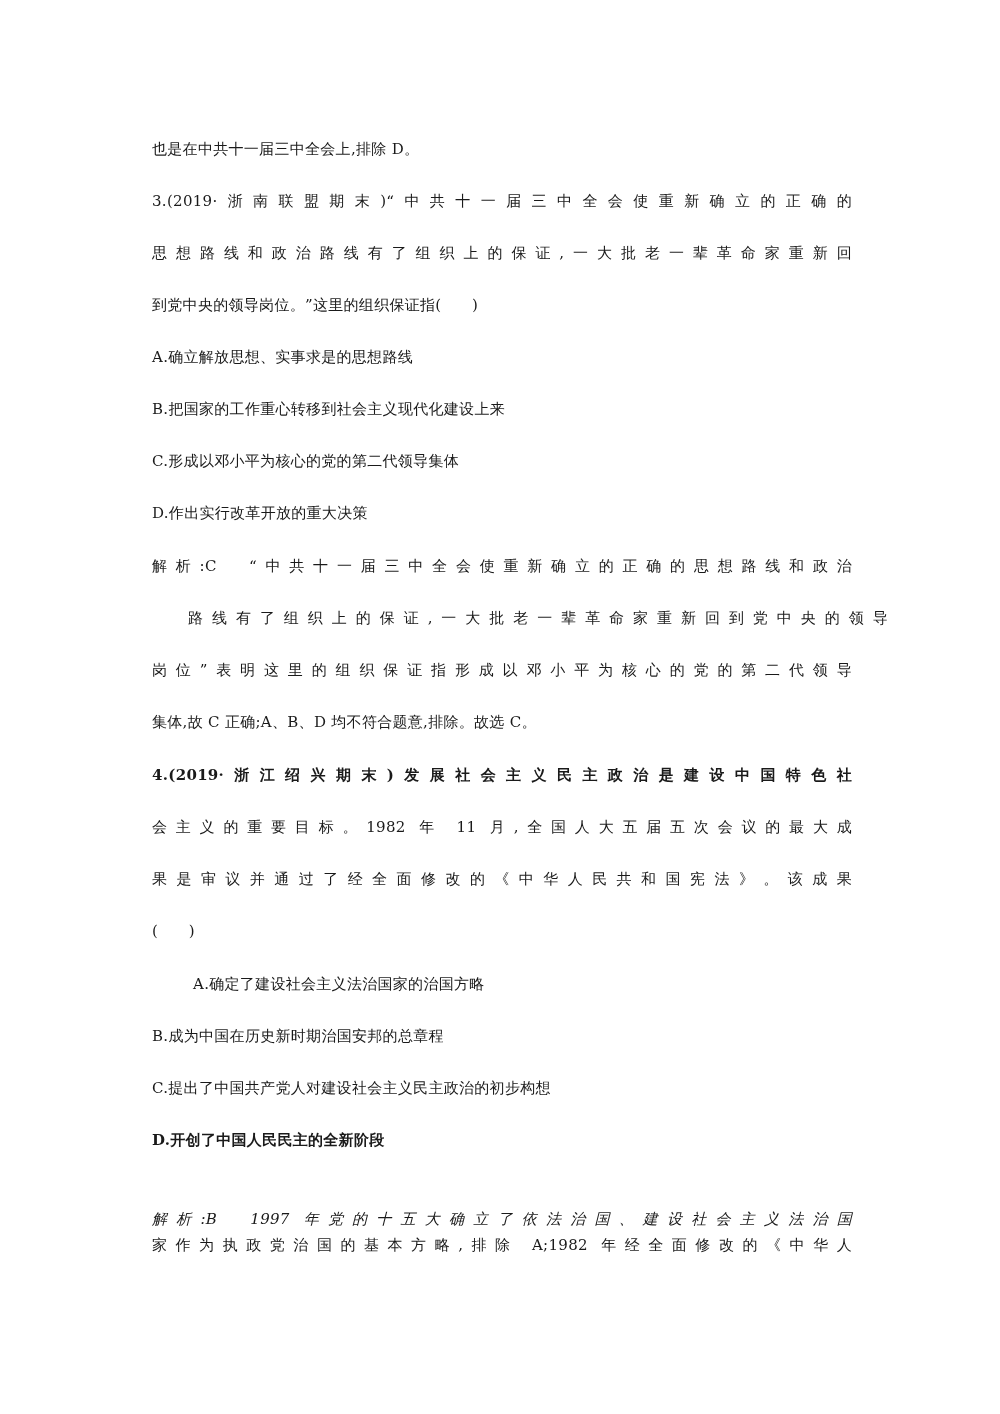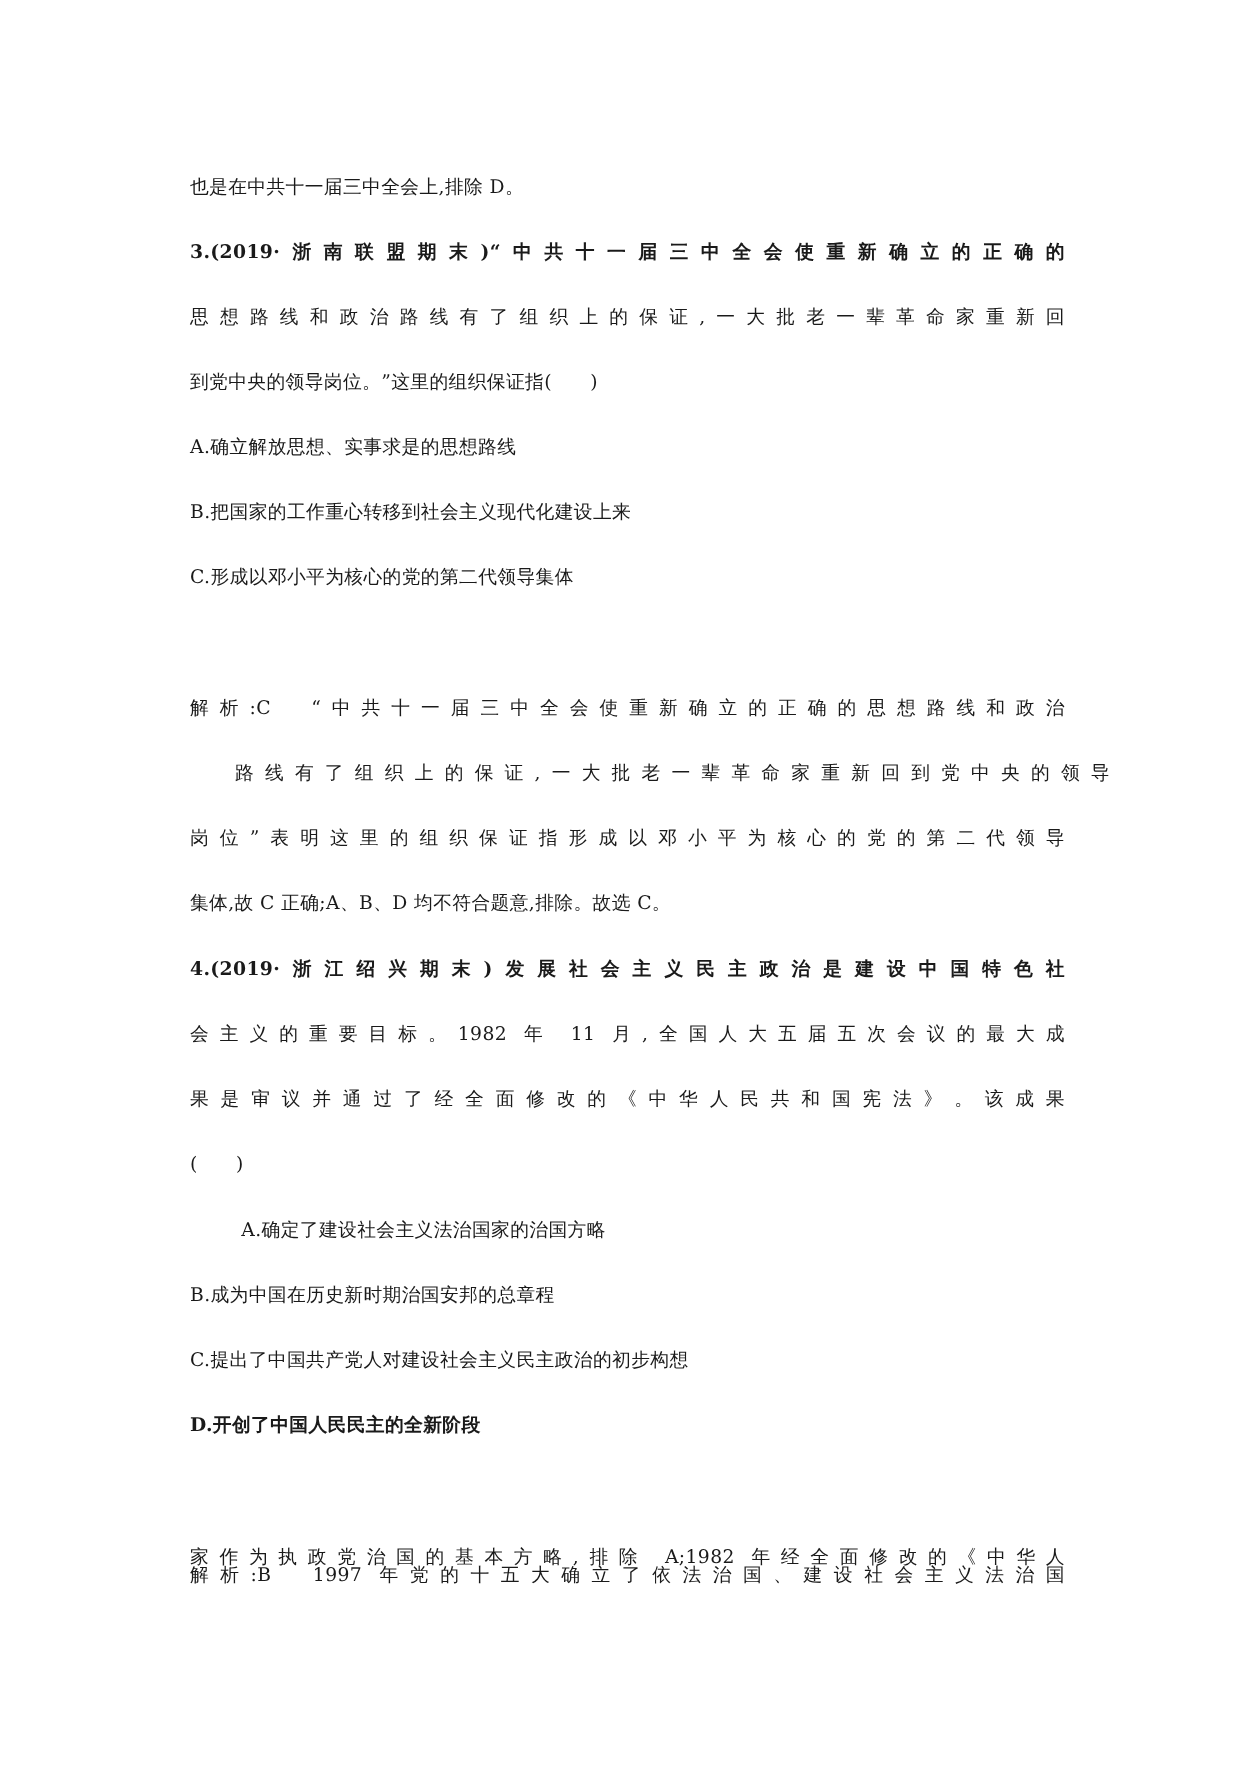--- a/index.html
+++ b/index.html
@@ -34,34 +34,35 @@
     text-align: justify;
     text-align-last: justify;
   }
 </style>
 </head>
 <body>
 
 <div class="page">
   <div class="line" style="top: 134px;">也是在中共十一届三中全会上,排除 D。</div>
 
-  <div class="line justify" style="top: 186px; font-weight: bold;">3.(2019·浙南联盟期末)“中共十一届三中全会使重新确立的正确的</div>
+  <div class="line justify" style="top: 186px;">3.(2019·浙南联盟期末)“中共十一届三中全会使重新确立的正确的</div>
   <div class="line justify" style="top: 238px;">思想路线和政治路线有了组织上的保证,一大批老一辈革命家重新回</div>
   <div class="line" style="top: 290px;">到党中央的领导岗位。”这里的组织保证指(　　)</div>
   <div class="line" style="top: 342px;">A.确立解放思想、实事求是的思想路线</div>
   <div class="line" style="top: 394px;">B.把国家的工作重心转移到社会主义现代化建设上来</div>
   <div class="line" style="top: 446px;">C.形成以邓小平为核心的党的第二代领导集体</div>
+  <div class="line" style="top: 498px;">D.作出实行改革开放的重大决策</div>
   <div class="line justify" style="top: 551px;">解析:C　“中共十一届三中全会使重新确立的正确的思想路线和政治</div>
   <div class="line justify" style="top: 603px; margin-left: 36px;">路线有了组织上的保证,一大批老一辈革命家重新回到党中央的领导</div>
   <div class="line" style="top: 707px;">集体,故 C 正确;A、B、D 均不符合题意,排除。故选 C。</div>
   <div class="line justify" style="top: 655px;">岗位”表明这里的组织保证指形成以邓小平为核心的党的第二代领导</div>
 
   <div class="line justify" style="top: 760px; font-weight: bold;">4.(2019·浙江绍兴期末)发展社会主义民主政治是建设中国特色社</div>
   <div class="line justify" style="top: 812px;">会主义的重要目标。1982 年 11 月,全国人大五届五次会议的最大成</div>
   <div class="line justify" style="top: 864px;">果是审议并通过了经全面修改的《中华人民共和国宪法》。该成果</div>
   <div class="line" style="top: 916px;">(　　)</div>
   <div class="line" style="top: 969px; margin-left: 41px;">A.确定了建设社会主义法治国家的治国方略</div>
   <div class="line" style="top: 1021px;">B.成为中国在历史新时期治国安邦的总章程</div>
   <div class="line" style="top: 1073px;">C.提出了中国共产党人对建设社会主义民主政治的初步构想</div>
   <div class="line" style="top: 1125px; font-weight: bold;">D.开创了中国人民民主的全新阶段</div>
-  <div class="line justify" style="top: 1245px;">解析:B　1997 年党的十五大确立了依法治国、建设社会主义法治国</div>
+  <div class="line justify" style="top: 1204px; font-style: italic;">解析:B　1997 年党的十五大确立了依法治国、建设社会主义法治国</div>
   <div class="line justify" style="top: 1230px;">家作为执政党治国的基本方略,排除 A;1982 年经全面修改的《中华人</div>
 </div>
 
 </body></html>

